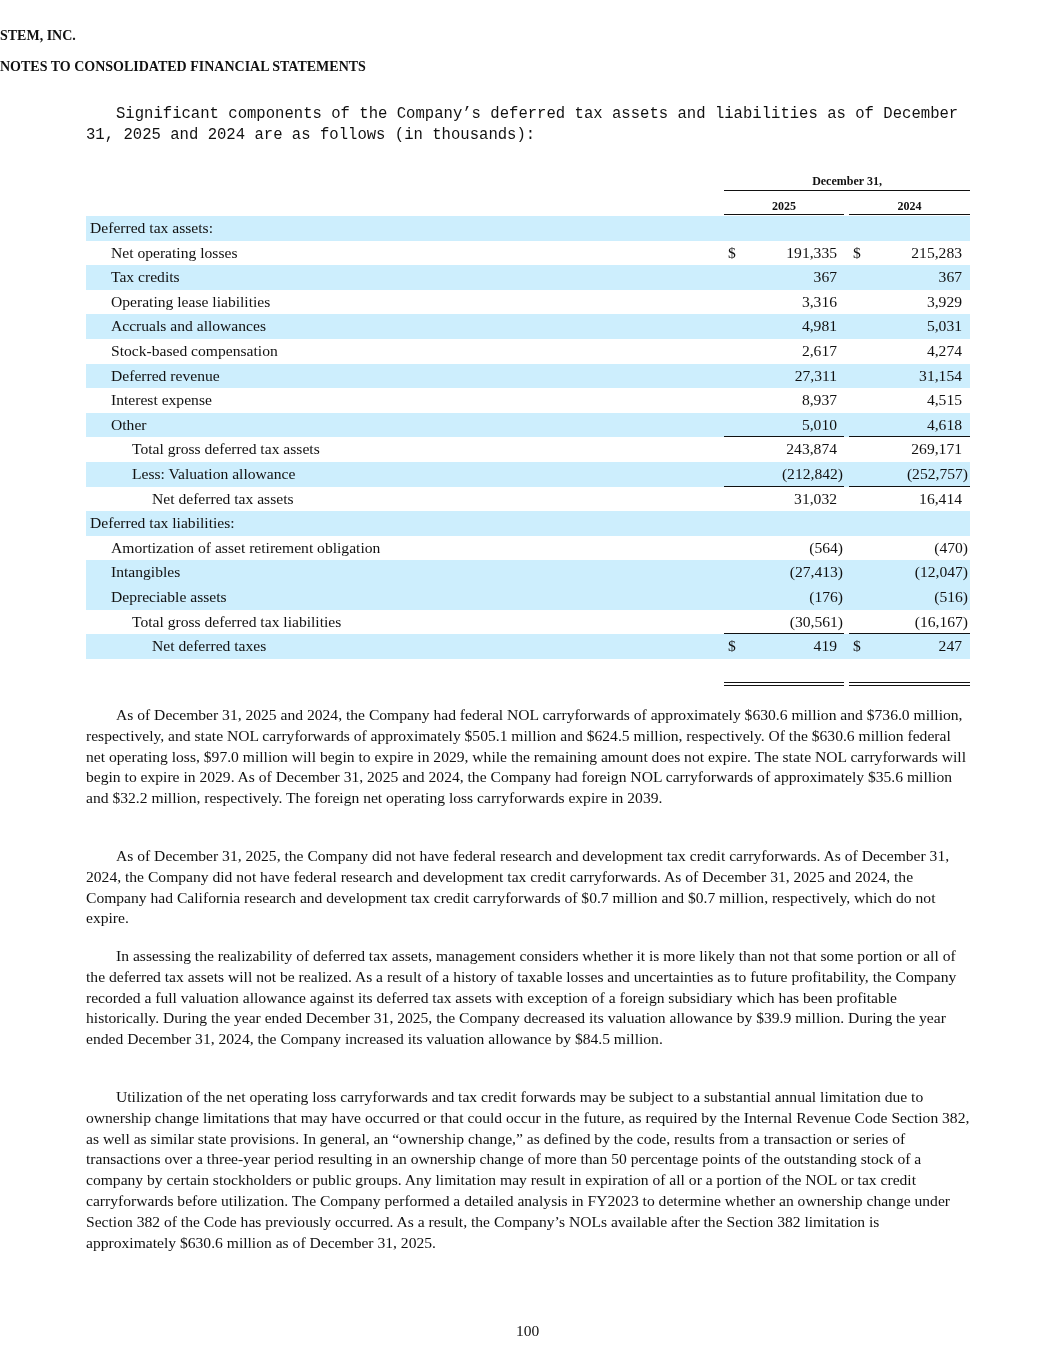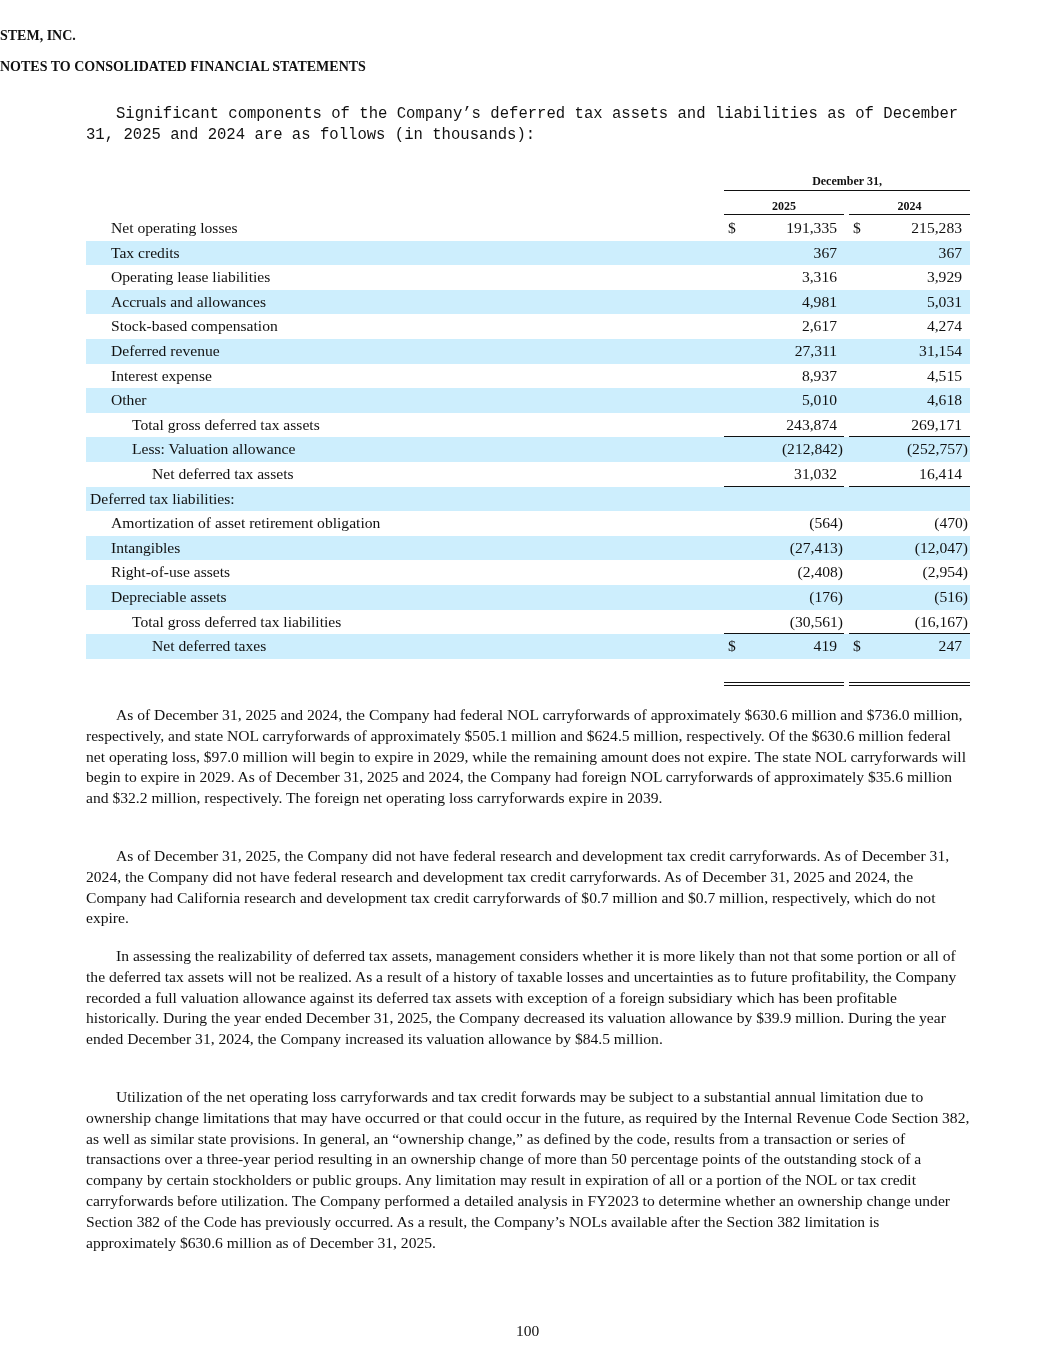--- a/index.html
+++ b/index.html
@@ -62,20 +62,25 @@
   <div class="para p-intro"><span class="indent"></span><span>Significant components of the Company’s deferred tax assets and liabilities as of December 31, 2025 and 2024 are as follows (in thousands):</span></div>
 
   <div class="colhead colhead-dec">December 31,</div>
   <div class="rule rule-dec"></div>
   <div class="colhead colhead-y1">2025</div>
   <div class="colhead colhead-y2">2024</div>
   <div class="rule rule-y1"></div>
   <div class="rule rule-y2"></div>
 
   <div class="tbl" id="tax-table">
+      <div class="row band">
+        <span class="lbl">Deferred tax assets:</span>
+        <span class="v1"></span>
+        <span class="v2"></span>
+      </div>
       <div class="row">
         <span class="lbl l1">Net operating losses</span>
         <span class="cur1">$</span>
         <span class="cur2">$</span>
         <span class="v1">191,335</span>
         <span class="v2">215,283</span>
       </div>
       <div class="row band">
         <span class="lbl l1">Tax credits</span>
         <span class="v1">367</span>
@@ -138,25 +143,20 @@
       <div class="row">
         <span class="lbl l1">Amortization of asset retirement obligation</span>
         <span class="v1 neg">(564)</span>
         <span class="v2 neg">(470)</span>
       </div>
       <div class="row band">
         <span class="lbl l1">Intangibles</span>
         <span class="v1 neg">(27,413)</span>
         <span class="v2 neg">(12,047)</span>
       </div>
-      <div class="row">
-        <span class="lbl l1">Right-of-use assets</span>
-        <span class="v1 neg">(2,408)</span>
-        <span class="v2 neg">(2,954)</span>
-      </div>
       <div class="row band">
         <span class="lbl l1">Depreciable assets</span>
         <span class="v1 neg">(176)</span>
         <span class="v2 neg">(516)</span>
       </div>
       <div class="u u1" style="top: 417.2px;"></div>
       <div class="u u2" style="top: 417.2px;"></div>
       <div class="row">
         <span class="lbl l2">Total gross deferred tax liabilities</span>
         <span class="v1 neg">(30,561)</span>

